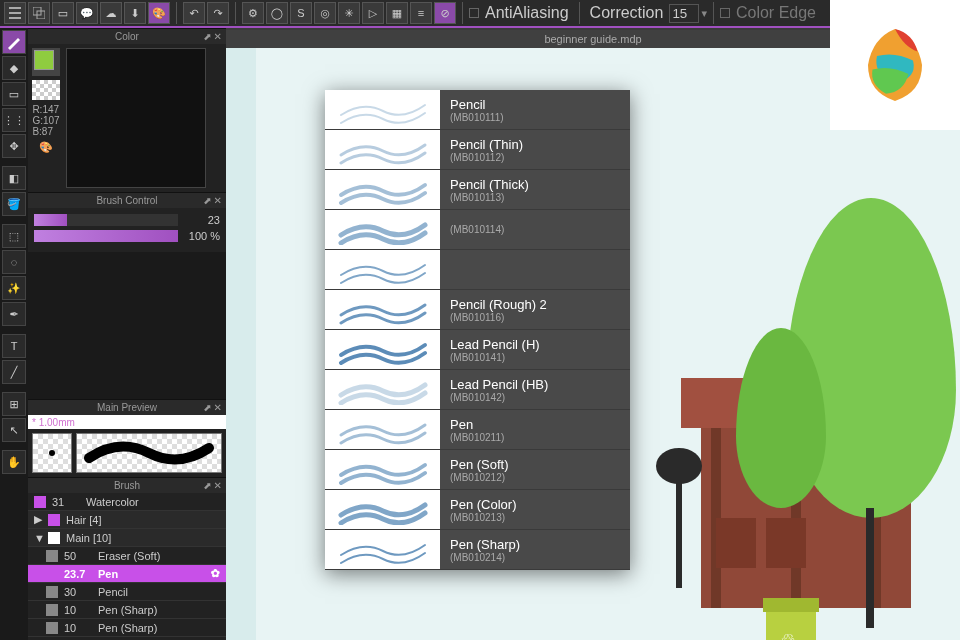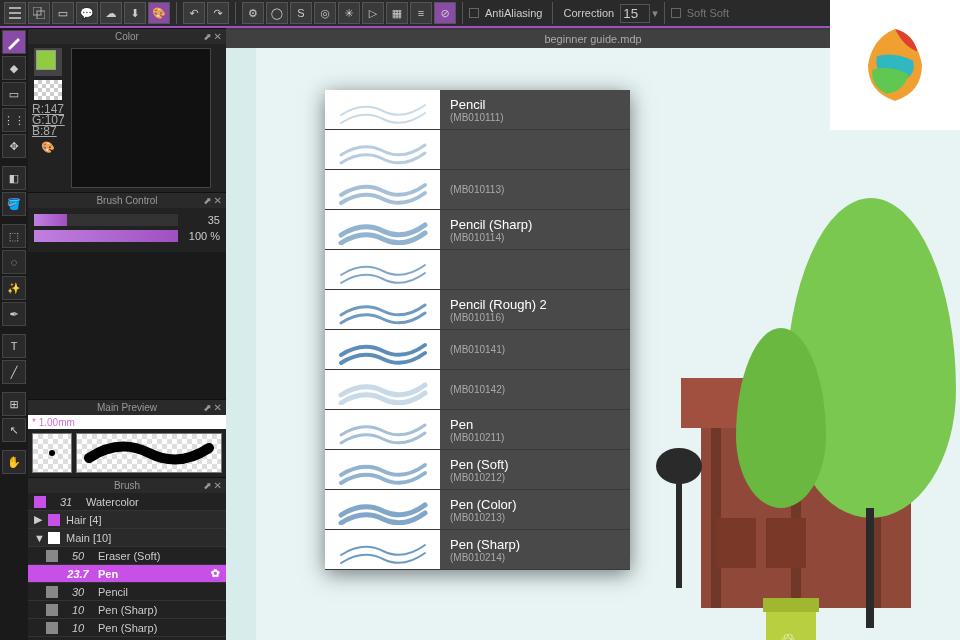--- a/index.html
+++ b/index.html
@@ -1,56 +1,56 @@
 <!DOCTYPE html>
 <html><head>
 <meta charset="utf-8">
 <style>
 * { box-sizing: border-box; margin: 0; padding: 0; }
 body { font-family: Arial, sans-serif; font-size: 11px; color: #ccc; background: #3a3a3a; width: 960px; height: 640px; overflow: hidden; position: relative; }
 .topbar { height: 28px; background: #2a2a2a; border-bottom: 2px solid #a050c0; display: flex; align-items: center; padding: 0 4px; gap: 2px; }
 .topbar .tb-icon { width: 22px; height: 22px; background: #3a3a3a; border: 1px solid #555; display: inline-flex; align-items: center; justify-content: center; cursor: pointer; }
 .topbar .tb-icon.active { background: #8a4aa8; }
 .topbar .sep { width: 1px; height: 22px; background: #555; margin: 0 4px; }
-.topbar .tb-text { color: #ccc; padding: 0 4px; font-size: 11px; }
+.topbar .tb-text { color: #ccc; padding: 0 4px; font-size: 16px; }
 .topbar input.corr { width: 30px; background: #2a2a2a; border: 1px solid #555; color: #ccc; padding: 1px 2px; }
 .topbar .checkbox { width: 10px; height: 10px; border: 1px solid #666; display: inline-block; }
 .filename-bar { position: absolute; top: 30px; left: 226px; right: 0; height: 18px; background: #404040; text-align: center; line-height: 18px; font-size: 11px; color: #aaa; }
 .left-tools { position: absolute; left: 0; top: 28px; width: 28px; bottom: 0; background: #1a1a1a; display: flex; flex-direction: column; gap: 2px; padding: 2px; }
 .left-tools .tool { width: 24px; height: 24px; background: #2a2a2a; border: 1px solid #444; cursor: pointer; display: flex; align-items: center; justify-content: center; }
 .left-tools .tool.active { background: #8a4aa8; }
 .left-tools .gap { height: 4px; }
 .panels { position: absolute; left: 28px; top: 28px; width: 198px; bottom: 0; background: #1a1a1a; display: flex; flex-direction: column; }
 .panel-header { background: #2a2a2a; height: 16px; display: flex; align-items: center; justify-content: center; color: #999; font-size: 10px; position: relative; border-top: 1px solid #111; }
 .panel-header .ph-icons { position: absolute; right: 4px; display: flex; gap: 2px; }
 .panel-header .ph-icons span { cursor: pointer; }
 .color-panel { display: flex; padding: 4px; gap: 6px; background: #222; }
 .color-left { display: flex; flex-direction: column; gap: 4px; align-items: center; }
 .swatch-outer { width: 28px; height: 28px; background: #444; position: relative; }
 .swatch-inner { width: 20px; height: 20px; background: #8fcc3f; border: 1px solid #999; position: absolute; top: 2px; left: 2px; }
 .checker { width: 28px; height: 20px; background: repeating-conic-gradient(#ccc 0 25%, #fff 0 50%) 0 0/8px 8px; }
-.rgb-text { font-size: 12px; color: #aaa; line-height: 11px; text-decoration: underline; }
+.rgb-text { font-size: 10px; color: #aaa; line-height: 11px; }
 .color-area { width: 140px; height: 140px; background: #111; border: 1px solid #444; }
 .brush-control { background: #222; padding: 6px; }
 .slider-row { display: flex; align-items: center; gap: 6px; margin-bottom: 4px; }
 .slider-track { flex: 1; height: 12px; background: #333; position: relative; }
 .slider-fill { height: 100%; background: linear-gradient(to right, #c080e0, #a050c0); }
 .slider-val { width: 36px; text-align: right; font-size: 11px; }
 .brush-preview { background: #222; padding: 4px; display: flex; gap: 4px; }
 .bp-info { color: #d070d0; font-size: 10px; }
 .bp-size { width: 40px; height: 40px; background: repeating-conic-gradient(#ddd 0 25%, #fff 0 50%) 0 0/10px 10px; display: flex; align-items: center; justify-content: center; border: 1px solid #777; }
 .bp-dot { width: 6px; height: 6px; background: #000; border-radius: 50%; }
 .bp-stroke { flex: 1; background: repeating-conic-gradient(#ddd 0 25%, #fff 0 50%) 0 0/10px 10px; display: flex; align-items: center; justify-content: center; border: 1px solid #777; }
 .brush-list { flex: 1; background: #222; overflow-y: auto; }
 .brush-item { height: 18px; display: flex; align-items: center; padding: 0 6px; gap: 6px; cursor: pointer; border-bottom: 1px solid #333; }
 .brush-item.group { background: #2a2a2a; }
 .brush-item.group .tri { width: 8px; }
 .brush-item.active { background: #c850e8; color: #fff; font-weight: bold; }
 .brush-item .b-color { width: 12px; height: 12px; }
-.brush-item .b-num { width: 28px; text-align: center; font-style: italic; }
+.brush-item .b-num { width: 28px; text-align: left; }
 .brush-item .gear { margin-left: auto; }
 .canvas { position: absolute; left: 226px; top: 48px; right: 0; bottom: 0; background: #d8ecec; overflow: hidden; }
 .scene-bg { position: absolute; left: 30px; right: 0; top: 0; bottom: 0; background: #e8f4f4; }
 .hut-roof { position: absolute; left: 455px; top: 330px; width: 250px; height: 50px; background: #a15040; }
 .hut-body { position: absolute; left: 475px; top: 380px; width: 210px; height: 180px; background: #904838; }
 .hut-pillar { position: absolute; top: 380px; width: 10px; height: 180px; background: #703828; }
 .tree { position: absolute; }
 .tree-leaf { background: #7bc850; border-radius: 50% 50% 50% 50% / 60% 60% 40% 40%; }
 .trash { position: absolute; left: 540px; top: 560px; width: 50px; height: 60px; background: #b8d040; }
 .trash-top { position: absolute; top: -10px; left: -3px; width: 56px; height: 14px; background: #a0b830; }
@@ -100,21 +100,21 @@
   <span class="tb-icon active">⊘</span>
   <span class="sep"></span>
   <span class="checkbox"></span>
   <span class="tb-text">AntiAliasing</span>
   <span class="sep"></span>
   <span class="tb-text">Correction</span>
   <input class="corr" value="15" style="">
   <span style="color:#888;cursor:pointer">▾</span>
   <span class="sep"></span>
   <span class="checkbox"></span>
-  <span class="tb-text" style="color:#777">Soft Soft</span>
+  <span class="tb-text" style="color:#777">Color Edge</span>
 </div>
 
 <div class="filename-bar"><span>beginner guide.mdp</span></div>
 
 <div class="left-tools">
   <div class="tool active">
       <svg width="16" height="16">
         <path d="M2 14 L12 4 L14 6 L4 16 Z" fill="#fff"></path>
       </svg>
     </div>
@@ -169,21 +169,21 @@
     <div class="ph-icons">
         <span>⬈</span>
         <span>✕</span>
       </div>
   </div>
   <div class="brush-control">
     <div class="slider-row">
       <div class="slider-track">
           <div class="slider-fill" style="width:23%"></div>
         </div>
-      <div class="slider-val">35</div>
+      <div class="slider-val">23</div>
     </div>
     <div class="slider-row">
       <div class="slider-track">
           <div class="slider-fill" style="width:100%"></div>
         </div>
       <div class="slider-val">100 %</div>
     </div>
   </div>
 
   <div style="flex:1;background:#1a1a1a"></div>
@@ -294,41 +294,45 @@
         <div class="picker-code">(MB010111)</div>
       </div>
   </div>
     <div class="picker-row">
     <div class="picker-thumb">
         <svg width="100" height="30">
           <path d="M8 20 Q 30 6 50 16 Q 70 26 92 10" stroke="#4a80b0" stroke-width="3" fill="none" stroke-opacity="0.4" stroke-linecap="round"></path>
           <path d="M8 28 Q 30 14 50 24 Q 70 34 92 18" stroke="#4a80b0" stroke-width="3" fill="none" stroke-opacity="0.4" stroke-linecap="round"></path>
         </svg>
       </div>
+    <div class="picker-info">
+        <div class="picker-name">Pencil (Thin)</div>
+        <div class="picker-code">(MB010112)</div>
+      </div>
   </div>
     <div class="picker-row">
     <div class="picker-thumb">
         <svg width="100" height="30">
           <path d="M8 20 Q 30 6 50 16 Q 70 26 92 10" stroke="#4a80b0" stroke-width="4" fill="none" stroke-opacity="0.5" stroke-linecap="round"></path>
           <path d="M8 28 Q 30 14 50 24 Q 70 34 92 18" stroke="#4a80b0" stroke-width="4" fill="none" stroke-opacity="0.5" stroke-linecap="round"></path>
         </svg>
       </div>
     <div class="picker-info">
+        <div class="picker-name">Pencil (Thick)</div>
         <div class="picker-code">(MB010113)</div>
       </div>
   </div>
     <div class="picker-row">
     <div class="picker-thumb">
         <svg width="100" height="30">
           <path d="M8 20 Q 30 6 50 16 Q 70 26 92 10" stroke="#4a80b0" stroke-width="5" fill="none" stroke-opacity="0.6000000000000001" stroke-linecap="round"></path>
           <path d="M8 28 Q 30 14 50 24 Q 70 34 92 18" stroke="#4a80b0" stroke-width="5" fill="none" stroke-opacity="0.6000000000000001" stroke-linecap="round"></path>
         </svg>
       </div>
     <div class="picker-info">
-        <div class="picker-name">Pencil (Sharp)</div>
         <div class="picker-code">(MB010114)</div>
       </div>
   </div>
     <div class="picker-row">
     <div class="picker-thumb">
         <svg width="100" height="30">
           <path d="M8 20 Q 30 6 50 16 Q 70 26 92 10" stroke="#4a80b0" stroke-width="2" fill="none" stroke-opacity="0.7" stroke-linecap="round"></path>
           <path d="M8 28 Q 30 14 50 24 Q 70 34 92 18" stroke="#4a80b0" stroke-width="2" fill="none" stroke-opacity="0.7" stroke-linecap="round"></path>
         </svg>
       </div>
@@ -346,31 +350,33 @@
       </div>
   </div>
     <div class="picker-row">
     <div class="picker-thumb">
         <svg width="100" height="30">
           <path d="M8 20 Q 30 6 50 16 Q 70 26 92 10" stroke="#4a80b0" stroke-width="4" fill="none" stroke-opacity="0.9000000000000001" stroke-linecap="round"></path>
           <path d="M8 28 Q 30 14 50 24 Q 70 34 92 18" stroke="#4a80b0" stroke-width="4" fill="none" stroke-opacity="0.9000000000000001" stroke-linecap="round"></path>
         </svg>
       </div>
     <div class="picker-info">
+        <div class="picker-name">Lead Pencil (H)</div>
         <div class="picker-code">(MB010141)</div>
       </div>
   </div>
     <div class="picker-row">
     <div class="picker-thumb">
         <svg width="100" height="30">
           <path d="M8 20 Q 30 6 50 16 Q 70 26 92 10" stroke="#4a80b0" stroke-width="5" fill="none" stroke-opacity="0.3" stroke-linecap="round"></path>
           <path d="M8 28 Q 30 14 50 24 Q 70 34 92 18" stroke="#4a80b0" stroke-width="5" fill="none" stroke-opacity="0.3" stroke-linecap="round"></path>
         </svg>
       </div>
     <div class="picker-info">
+        <div class="picker-name">Lead Pencil (HB)</div>
         <div class="picker-code">(MB010142)</div>
       </div>
   </div>
     <div class="picker-row">
     <div class="picker-thumb">
         <svg width="100" height="30">
           <path d="M8 20 Q 30 6 50 16 Q 70 26 92 10" stroke="#4a80b0" stroke-width="3" fill="none" stroke-opacity="0.5" stroke-linecap="round"></path>
           <path d="M8 28 Q 30 14 50 24 Q 70 34 92 18" stroke="#4a80b0" stroke-width="3" fill="none" stroke-opacity="0.5" stroke-linecap="round"></path>
         </svg>
       </div>

